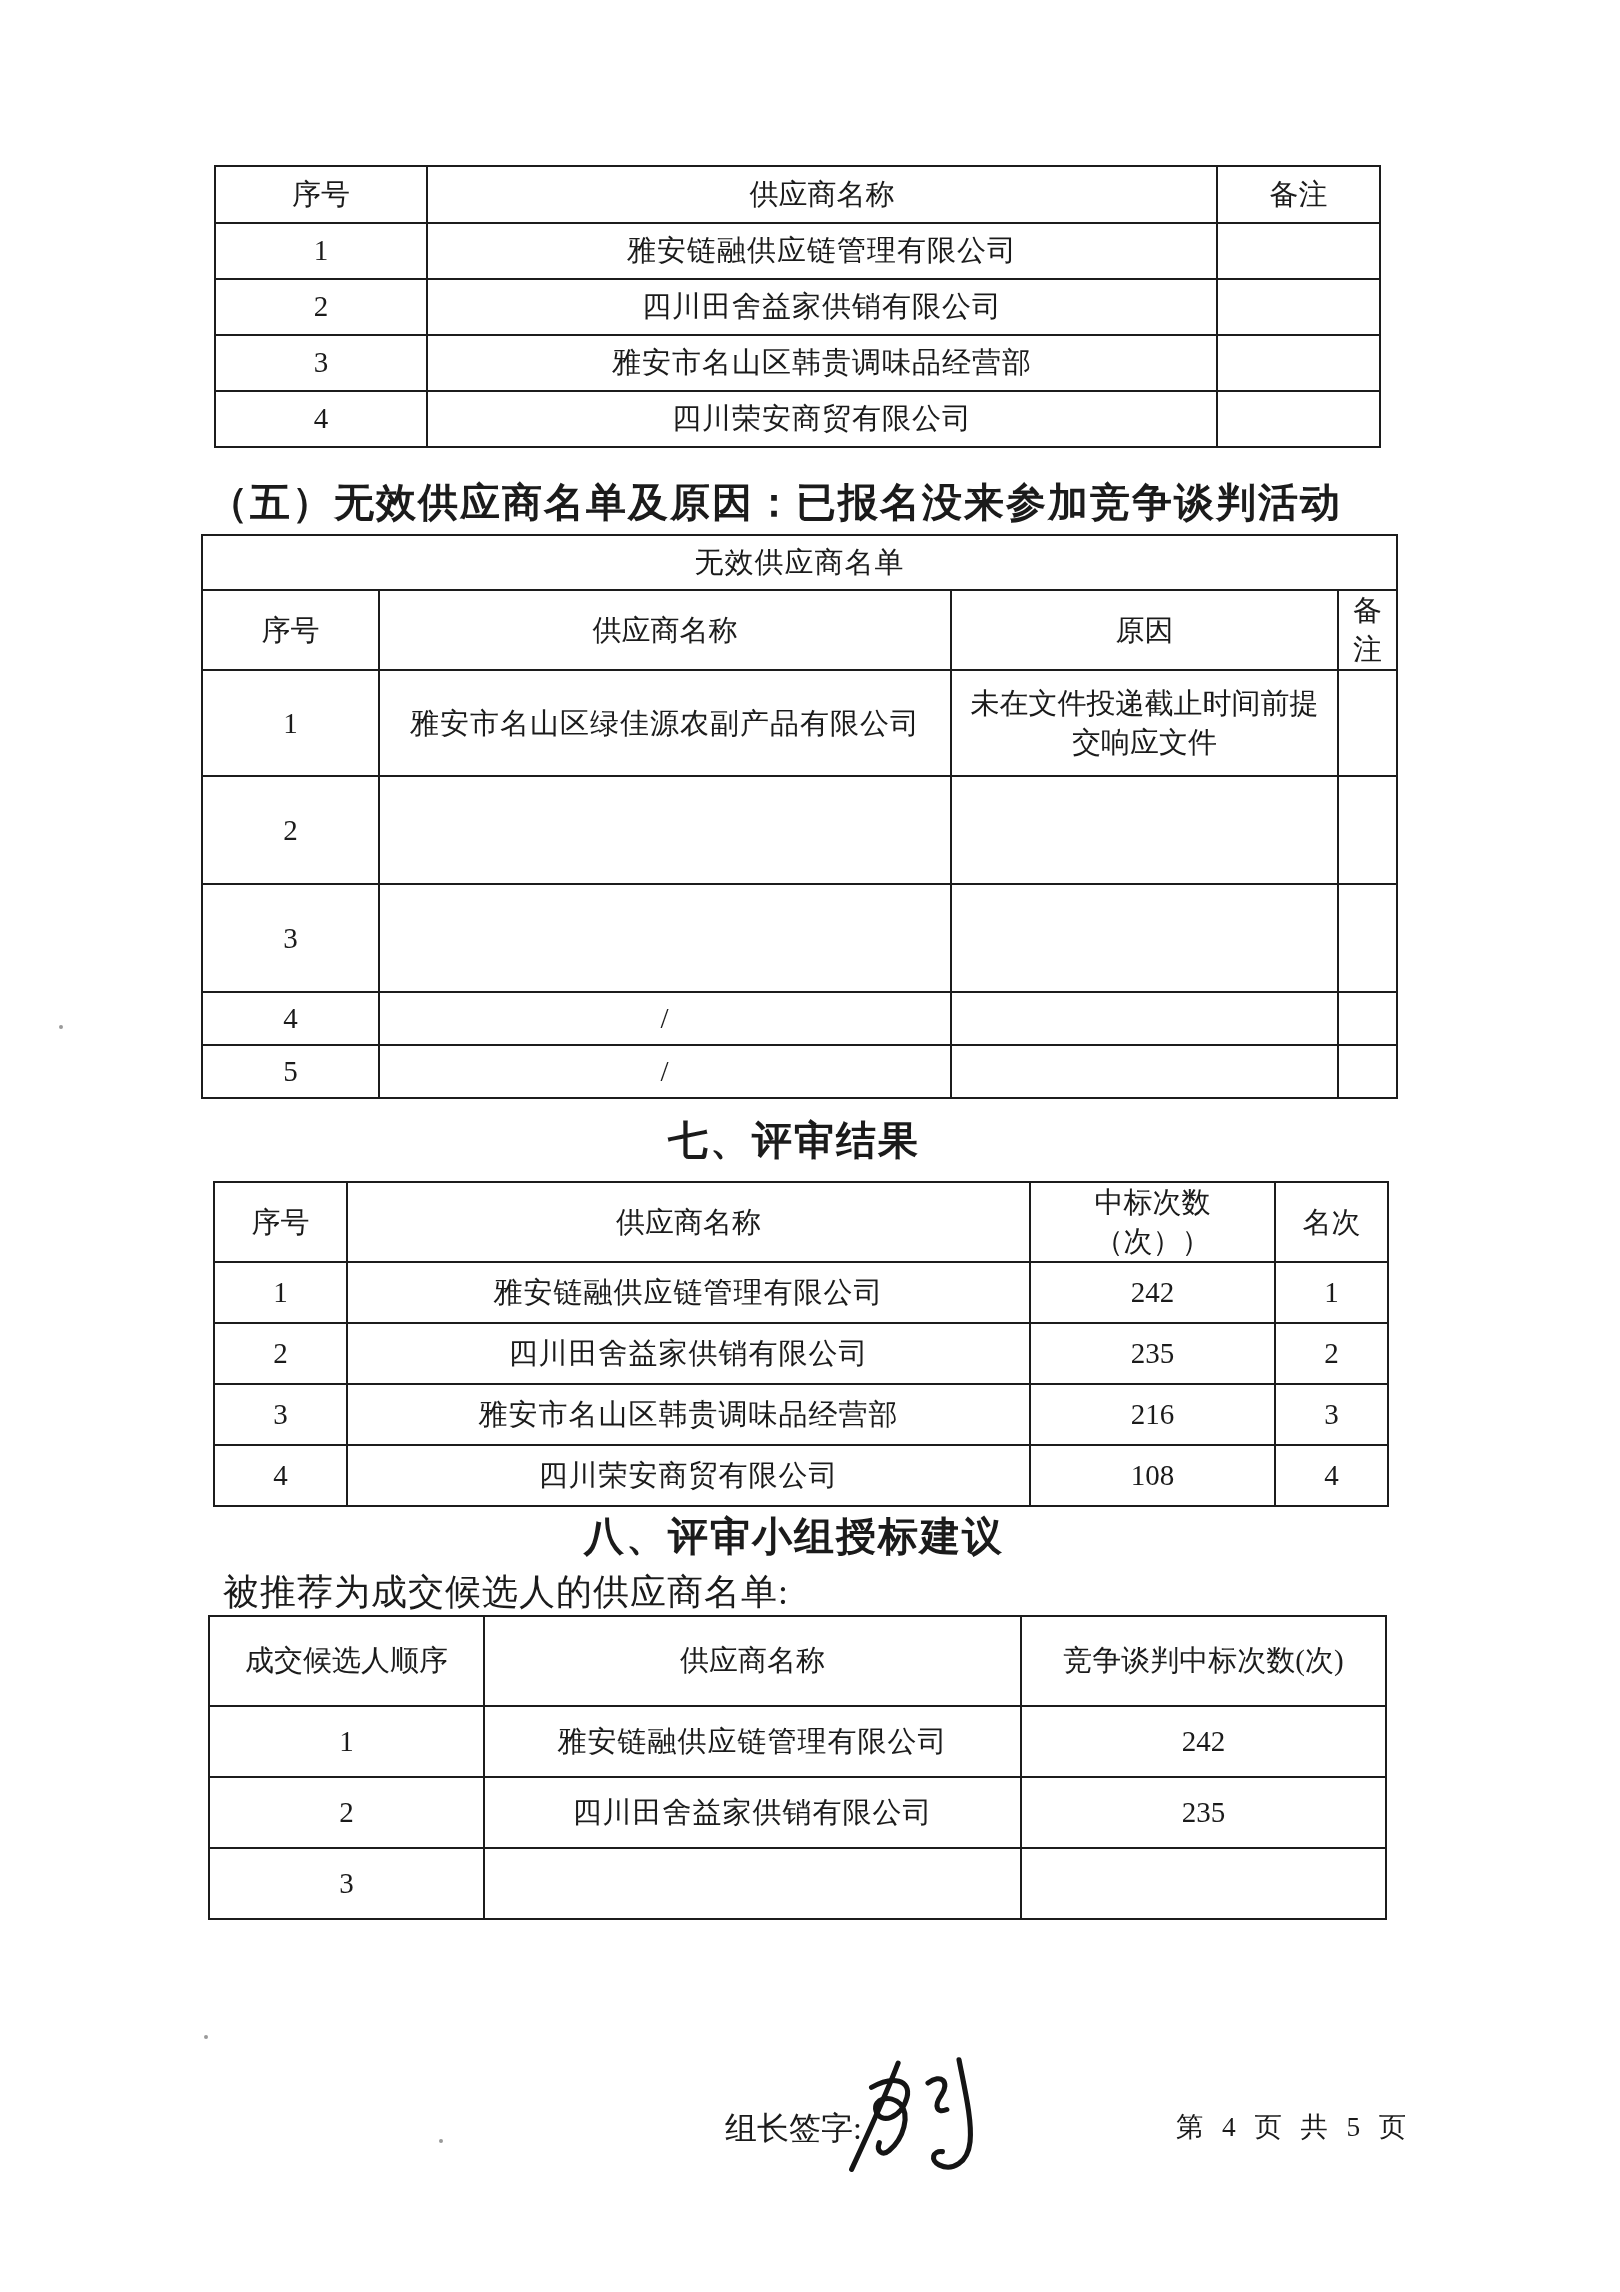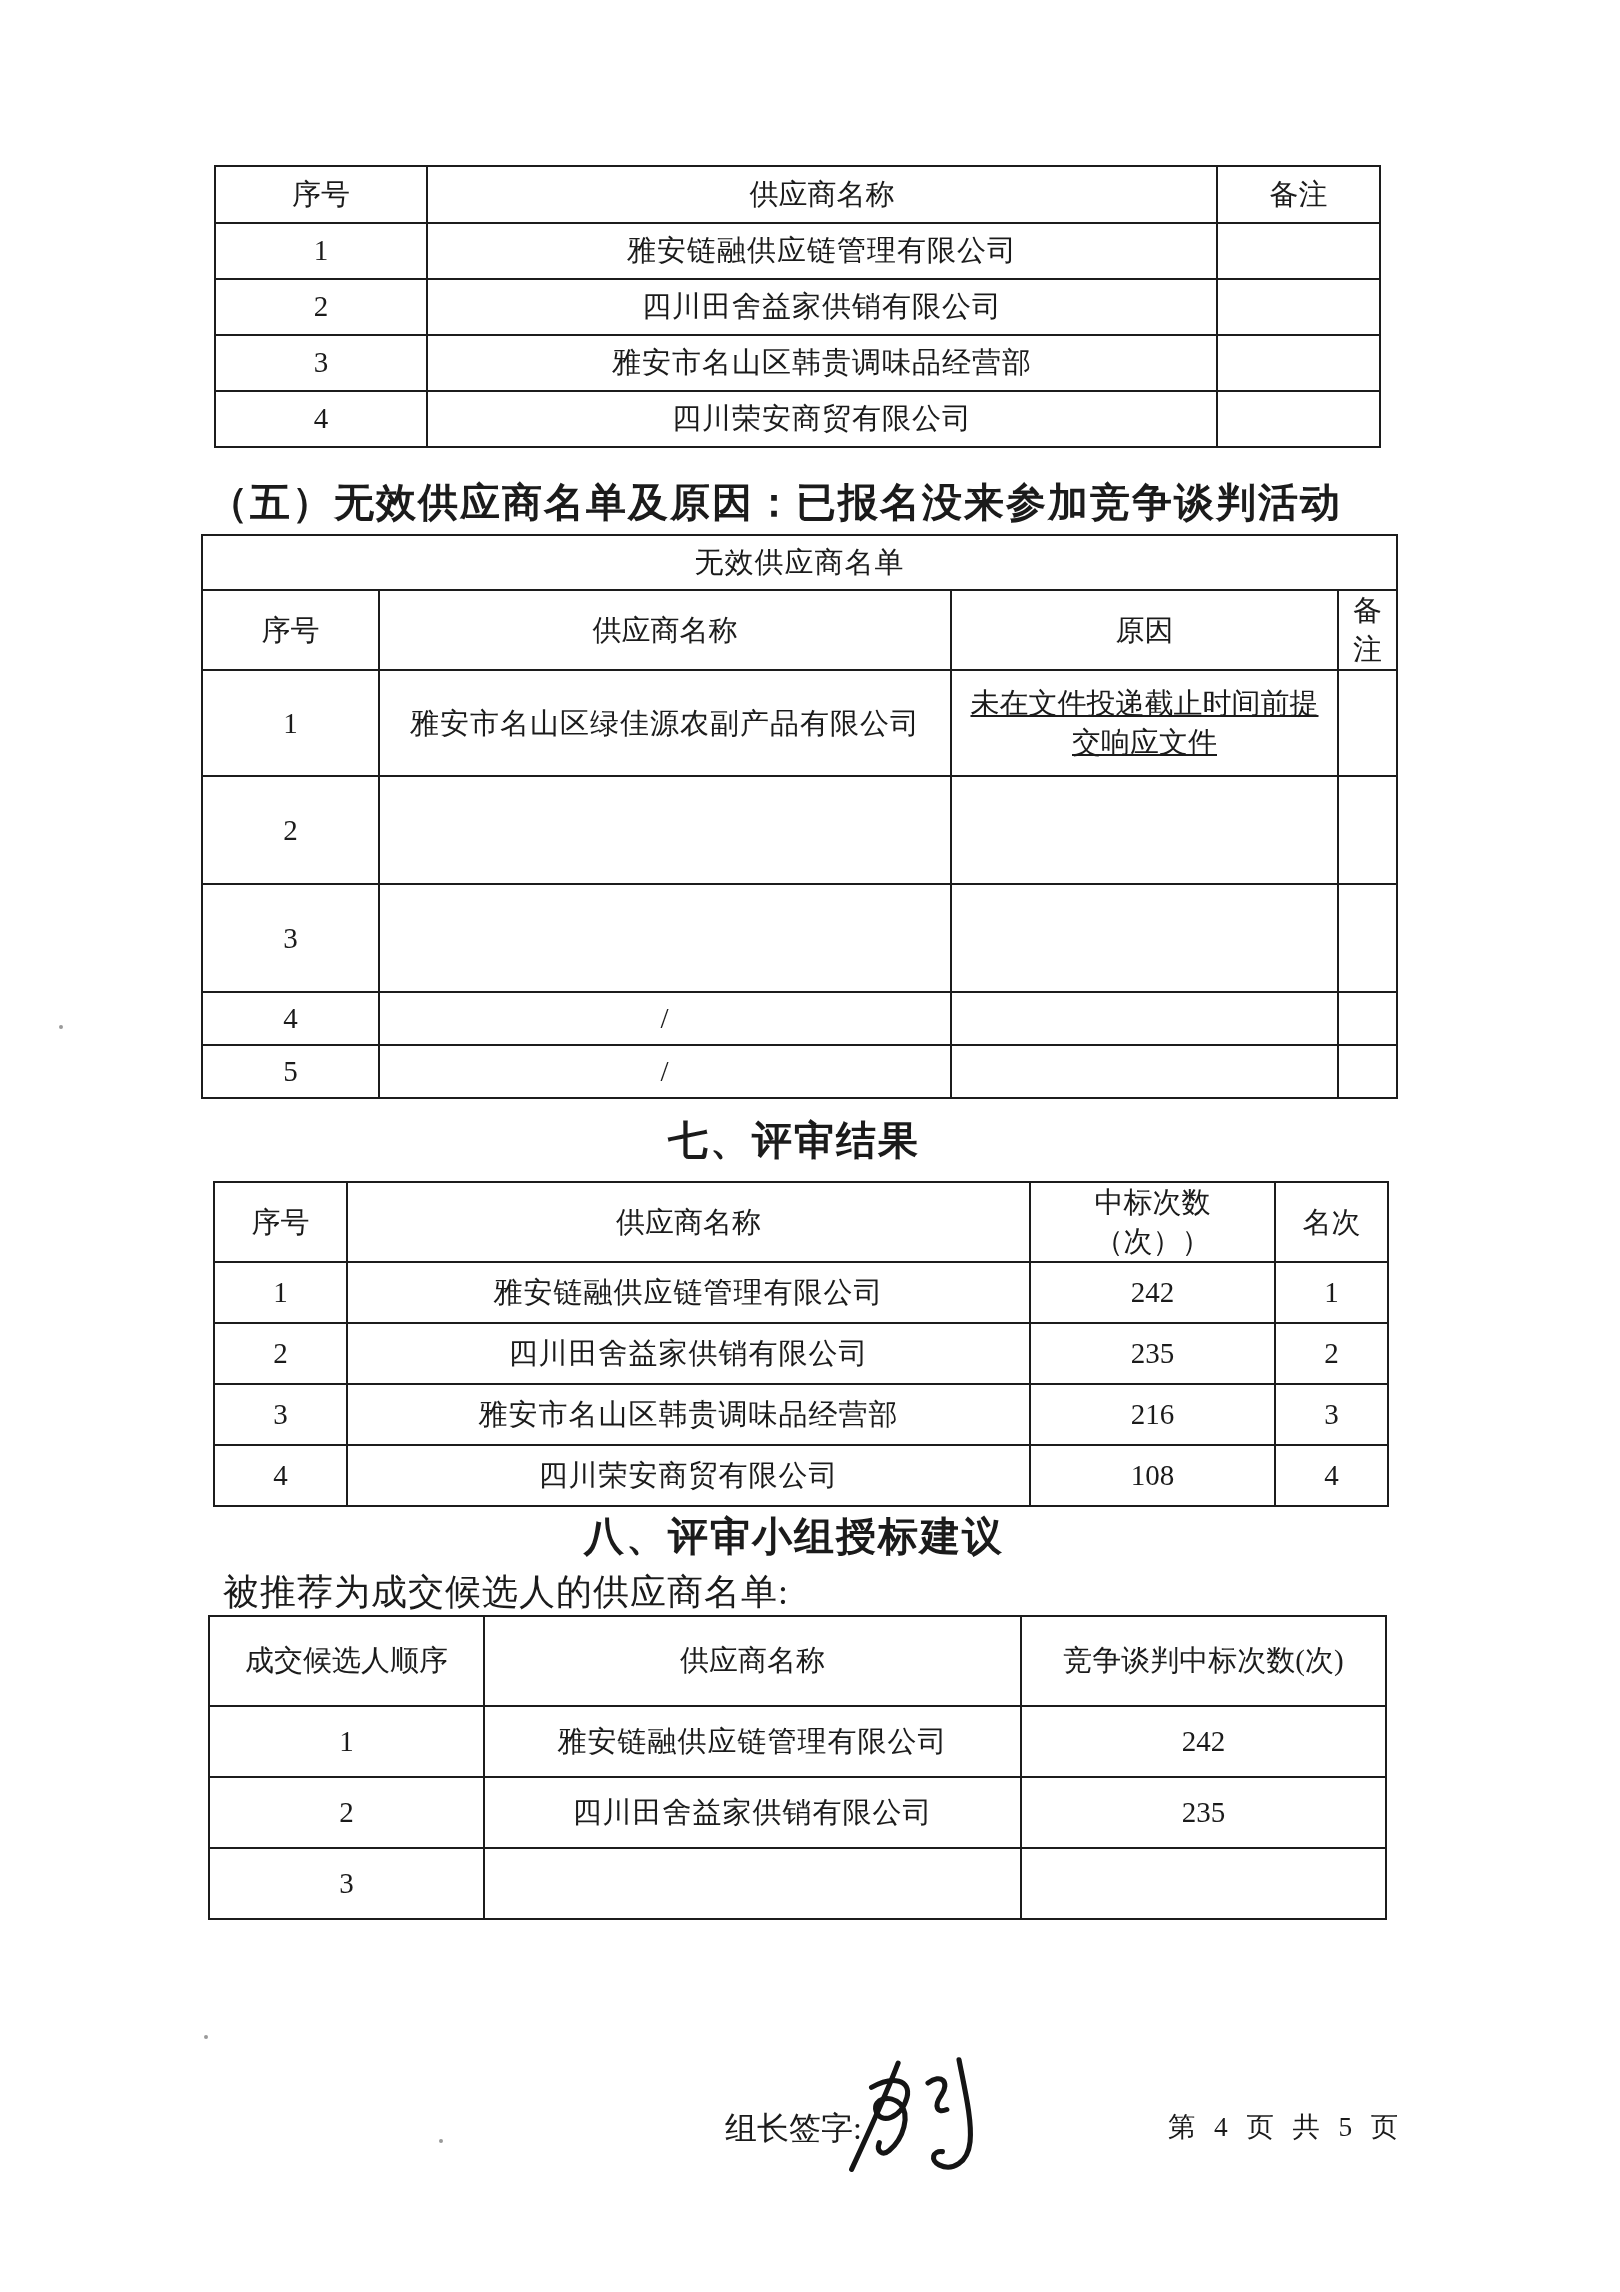--- a/index.html
+++ b/index.html
@@ -27,21 +27,21 @@
     padding:0 5.9px;
     font-size:29px;
     line-height:1.35;
     overflow:hidden;
   }
   table.doc{border:2.9px solid #1c1c1c;}
 
   .t-head{font-size:29px;border-radius:25px;}
   .t-name{font-size:30px;letter-spacing:1px;}
   .t-num{font-size:30px;font-family:"Liberation Serif","DejaVu Serif",serif;}
-  .t-reason{font-size:29px;line-height:1.6;padding:0 21.6px;text-decoration:underline;}
+  .t-reason{font-size:29px;line-height:1.6;padding:0 21.6px;}
   .vcell{
     font-size:27.4px;
     line-height:1.8;
     padding:0 13.7px;
     word-break:break-all;
   }
   .t-title{font-size:29px;letter-spacing:1px;margin-top:12px;}
 
   .sec-heading{
     position:absolute;
@@ -62,20 +62,21 @@
   .footer-label{
     position:absolute;
     font-size:32px;
     white-space:nowrap;
   }
   .page-info{
     position:absolute;
     font-size:27.4px;
     letter-spacing:5.9px;
     white-space:nowrap;
+    margin-left:8px;
   }
   .signature{
     position:absolute;
     left:835px;top:2050px;
     width:155px;height:139px;
   }
   .dot{
     position:absolute;width:3.9px;height:3.9px;border-radius:50%;
     background:#6f6f6f;opacity:.7;
   }

